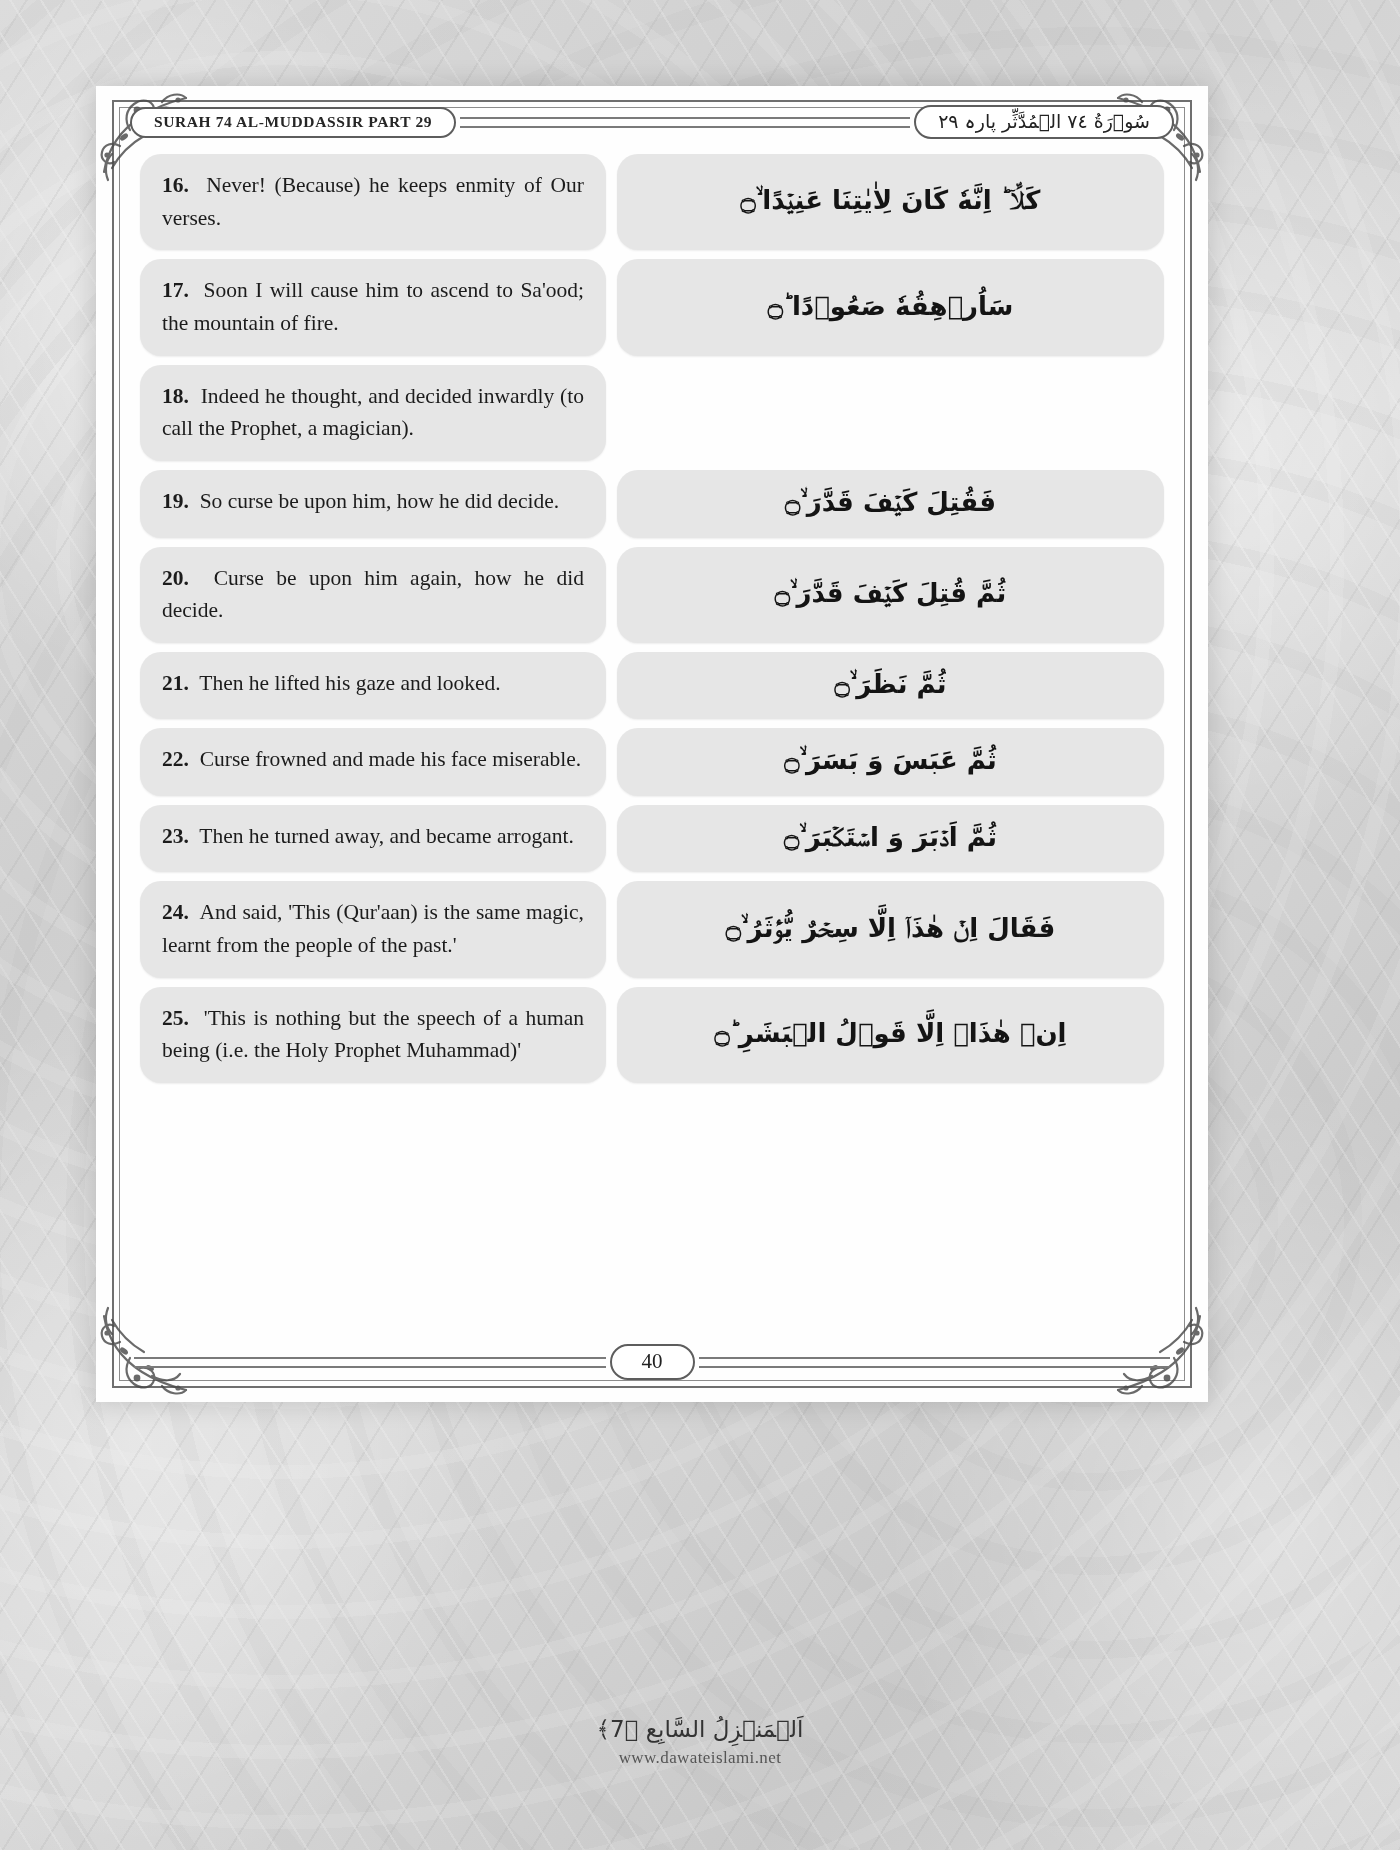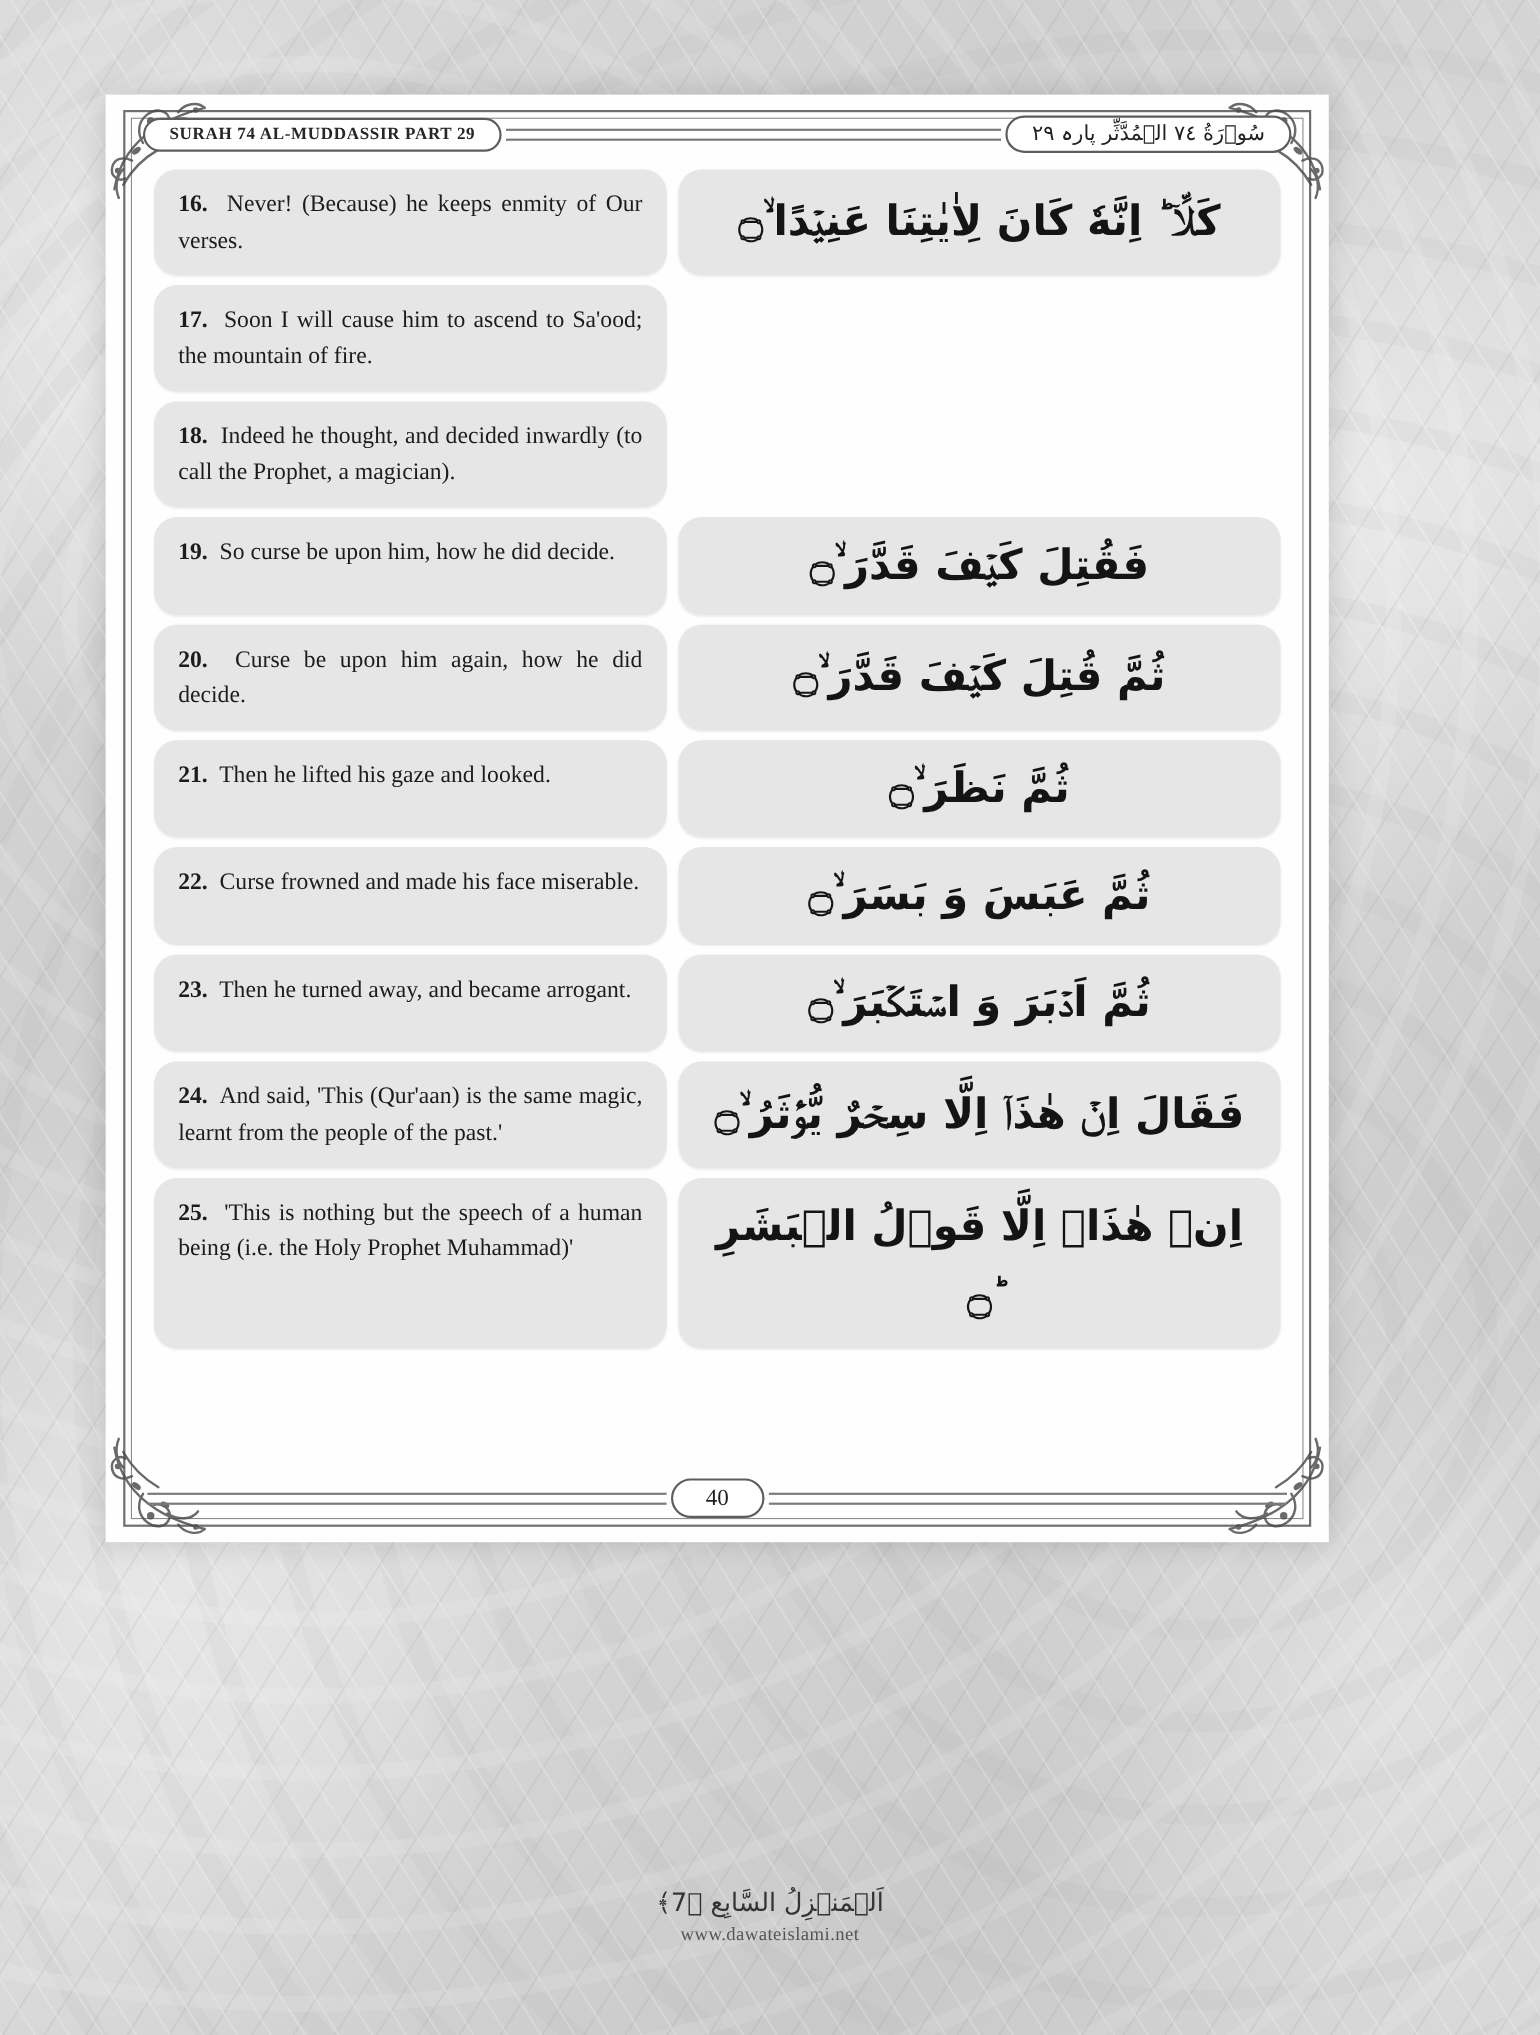--- a/index.html
+++ b/index.html
@@ -160,21 +160,21 @@
   .cell-ar {
     flex: 1;
     padding: 10px 26px 12px 26px;
     box-sizing: border-box;
     direction: rtl;
     text-align: center;
     display: flex;
     align-items: center;
     justify-content: center;
     font-family: "DejaVu Sans", sans-serif;
-    font-size: 38px;
+    font-size: 26px;
     line-height: 1.75;
     color: #141414;
     font-weight: 600;
     letter-spacing: -0.5px;
   }
 
   
   .footer {
     position: absolute;
     left: 34px;
@@ -322,20 +322,21 @@
           <span>Never!  (Because) he keeps enmity of Our verses.</span>
         </div>
         <div class="cell cell-ar">كَلَّاۤ ؕ اِنَّهٗ كَانَ لِاٰيٰتِنَا عَنِیۡدًا ۙ۝</div>
       </div>
 
       <div class="verse-row">
         <div class="cell cell-en">
           <span class="vnum">17.&nbsp;</span>
           <span>Soon I will cause him to ascend to Sa'ood; the mountain of fire.</span>
         </div>
+        <div class="cell cell-ar">سَاُرۡهِقُهٗ صَعُوۡدًا ؕ۝</div>
       </div>
 
       <div class="verse-row">
         <div class="cell cell-en">
           <span class="vnum">18.&nbsp;</span>
           <span>Indeed he thought, and decided inwardly (to call the Prophet, a magician).</span>
         </div>
       </div>
 
       <div class="verse-row">

